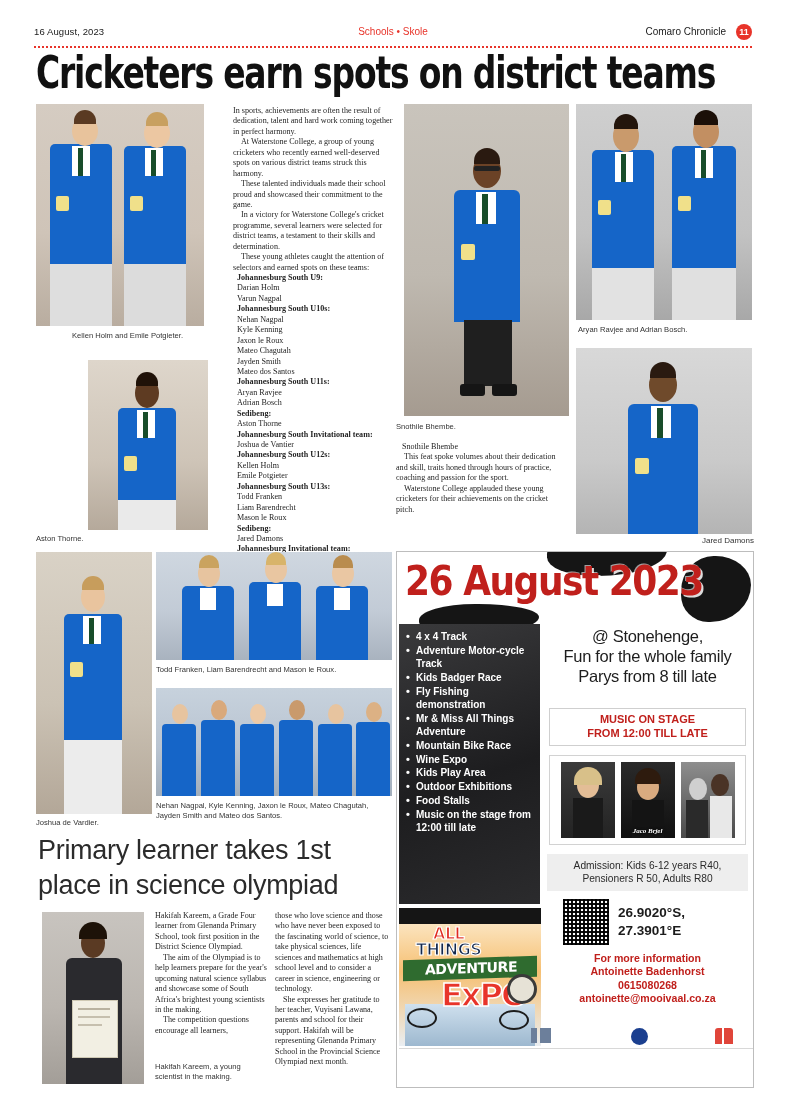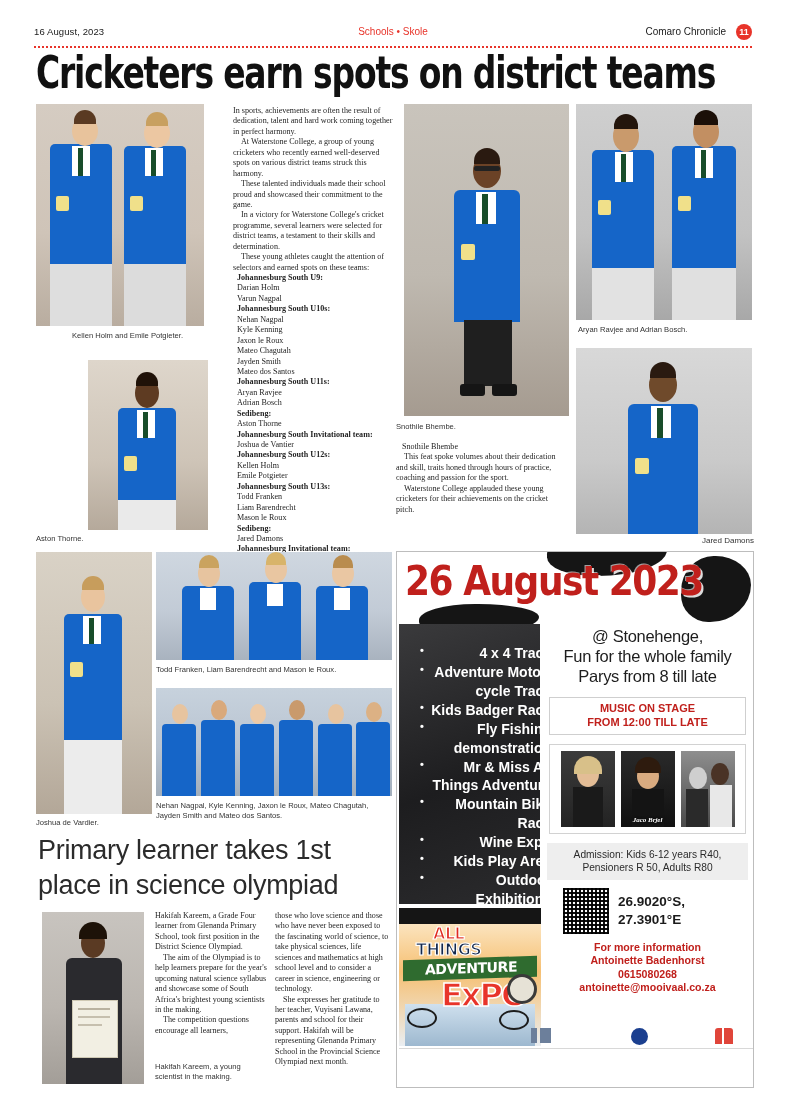--- a/index.html
+++ b/index.html
@@ -55,28 +55,28 @@
     background:#ffffff;overflow:hidden;}
   .splat{position:absolute;background:#151515;border-radius:48% 52% 60% 40%/55% 45% 58% 42%;}
   .ad-date{position:absolute;left:8px;top:6px;width:344px;
     font-family:"DejaVu Sans",sans-serif;font-weight:bold;font-size:36px;
     color:#c0201c;letter-spacing:-1.5px;
     text-shadow:2px 2px 0 rgba(255,255,255,.85),-1px -1px 0 rgba(255,255,255,.6);
     transform:scaleY(1.12);transform-origin:left top;white-space:nowrap;}
   .ad-darkpanel{position:absolute;left:2px;top:72px;width:141px;height:280px;
     background:linear-gradient(160deg,#3a3a3c 0%,#1d1d1f 55%,#2b2b2d 100%);}
   .ad-bullets{position:absolute;left:8px;top:78px;width:132px;
-    font-family:"Liberation Sans",sans-serif;font-size:14px;font-weight:bold;
-    color:#fff;line-height:1.33;list-style:none;margin:14px;padding:0;text-align:right;}
+    font-family:"Liberation Sans",sans-serif;font-size:10px;font-weight:bold;
+    color:#fff;line-height:1.33;list-style:none;margin:0;padding:0;}
   .ad-bullets li{padding-left:11px;position:relative;margin-bottom:.5px;}
   .ad-bullets li:before{content:"\2022";position:absolute;left:1px;top:-1px;font-size:11px;}
   .ad-rightcol{position:absolute;left:148px;top:74px;width:205px;}
   .ad-fun{font-family:"Liberation Sans",sans-serif;font-size:16.5px;color:#1d1d1d;
     text-align:center;line-height:1.22;letter-spacing:-.3px;}
-  .music-box{margin:11px 4px 0 4px;border:1px solid #cfcfcf;padding:4px 2px 5px;
+  .music-box{margin:22px 4px 0 4px;border:1px solid #cfcfcf;padding:4px 2px 5px;
     text-align:center;}
   .music-box div{font-family:"Liberation Sans",sans-serif;font-size:11px;
     font-weight:bold;color:#c0201c;line-height:1.22;}
   .artists{display:flex;gap:6px;justify-content:center;margin:9px 4px 0;
     border:1px solid #d2d2d2;padding:6px 4px;background:#fff;}
   .artist{width:54px;height:76px;position:relative;overflow:hidden;}
   .artist .nm{position:absolute;left:0;right:0;bottom:3px;text-align:center;
     font-family:"Liberation Serif",serif;font-size:7px;font-style:italic;
     color:#fff;font-weight:bold;text-shadow:0 0 3px #000;}
   .admission{margin:9px 2px 0;background:#eeeeee;padding:5px 4px;text-align:center;

